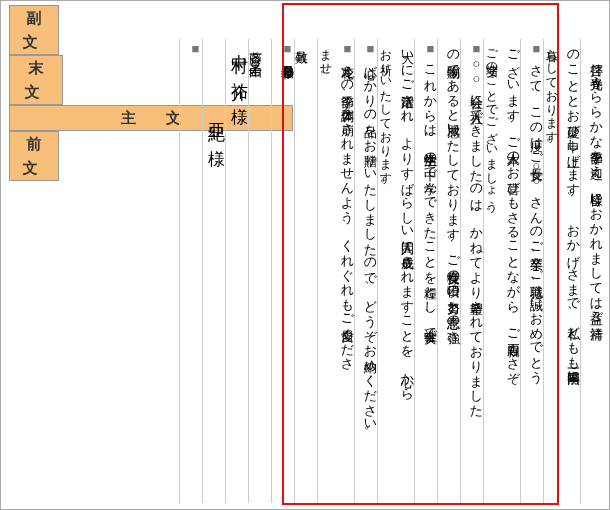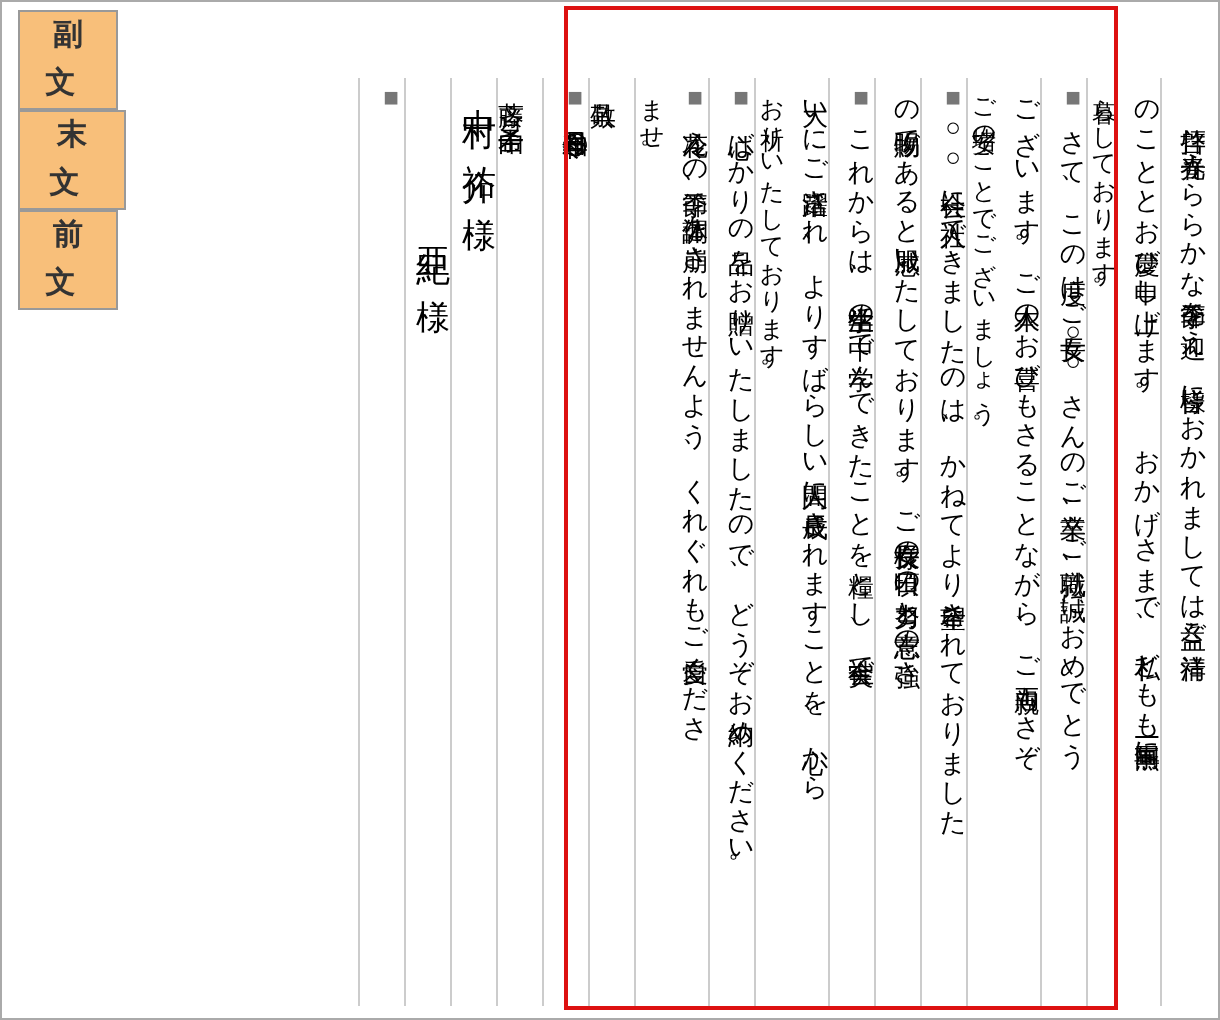--- a/index.html
+++ b/index.html
@@ -70,20 +70,21 @@
   .name-big { font-size: 17px; letter-spacing: 0.2em; }
   .right-align { display:flex; flex-direction:column; justify-content:flex-end; padding-bottom:4px;}
   .pad-top { padding-top: 50px; }
 </style>
 </head>
 <body>
 
 <div class="headers">
   <div class="hcell" style="width:50px">副文</div>
   <div class="hcell" style="width:54px">末文</div>
+  <div class="hcell" style="width:284px">主　文</div>
   <div class="hcell" style="width:50px">前 文</div>
 </div>
 
 <div class="content">
 
   <div class="col">　拝啓　春光うららかな季節を迎え、皆様におかれましては益々ご清祥</div>
   <div class="rule"></div>
   <div class="col">のこととお慶び申し上げます。　おかげさまで、私どもも一同無事に</div>
   <div class="col half">暮らしております。</div>
   <div class="rule"></div>

